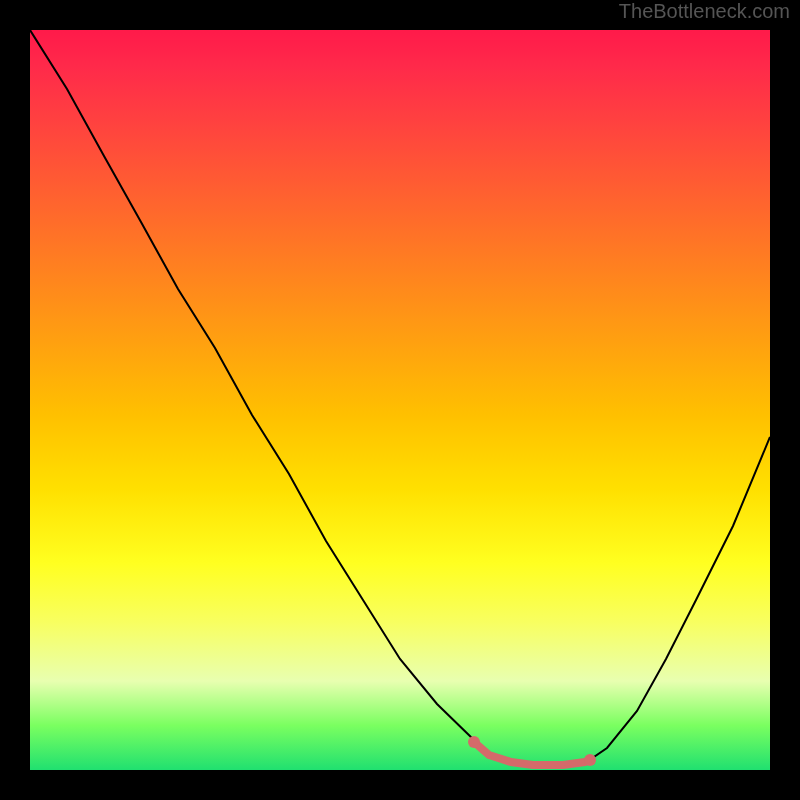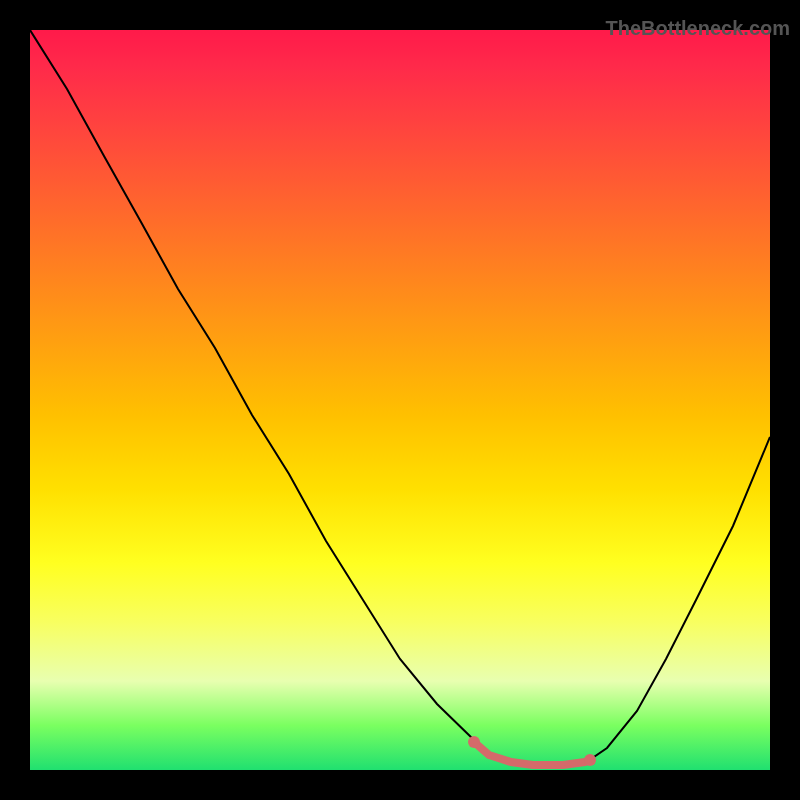--- a/index.html
+++ b/index.html
@@ -5,25 +5,25 @@
   * { margin: 0; padding: 0; box-sizing: border-box; }
   body {
     width: 800px;
     height: 800px;
     background: #000;
     position: relative;
     font-family: Arial, sans-serif;
   }
   .watermark {
     position: absolute;
-    top: 17px;
+    top: 0;
     right: 10px;
     color: #555;
     font-size: 20px;
-    font-weight: bold;
+    font-weight: normal;
     z-index: 10;
   }
   .plot-area {
     position: absolute;
     left: 30px;
     top: 30px;
     width: 740px;
     height: 740px;
     overflow: hidden;
   }

